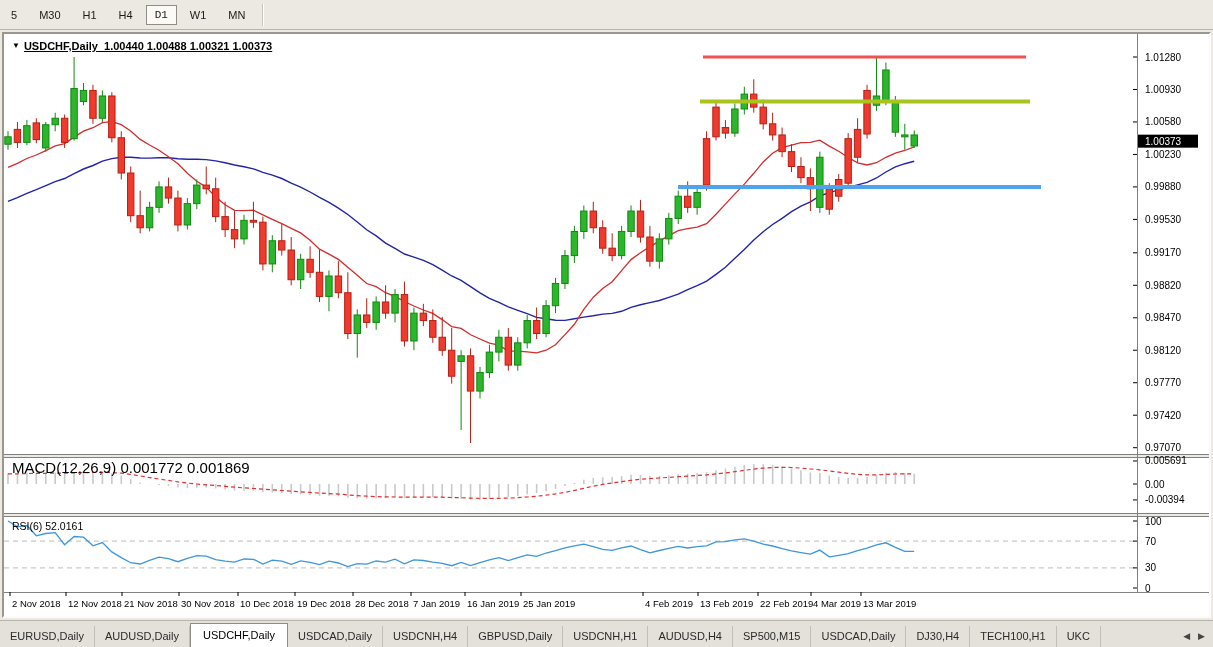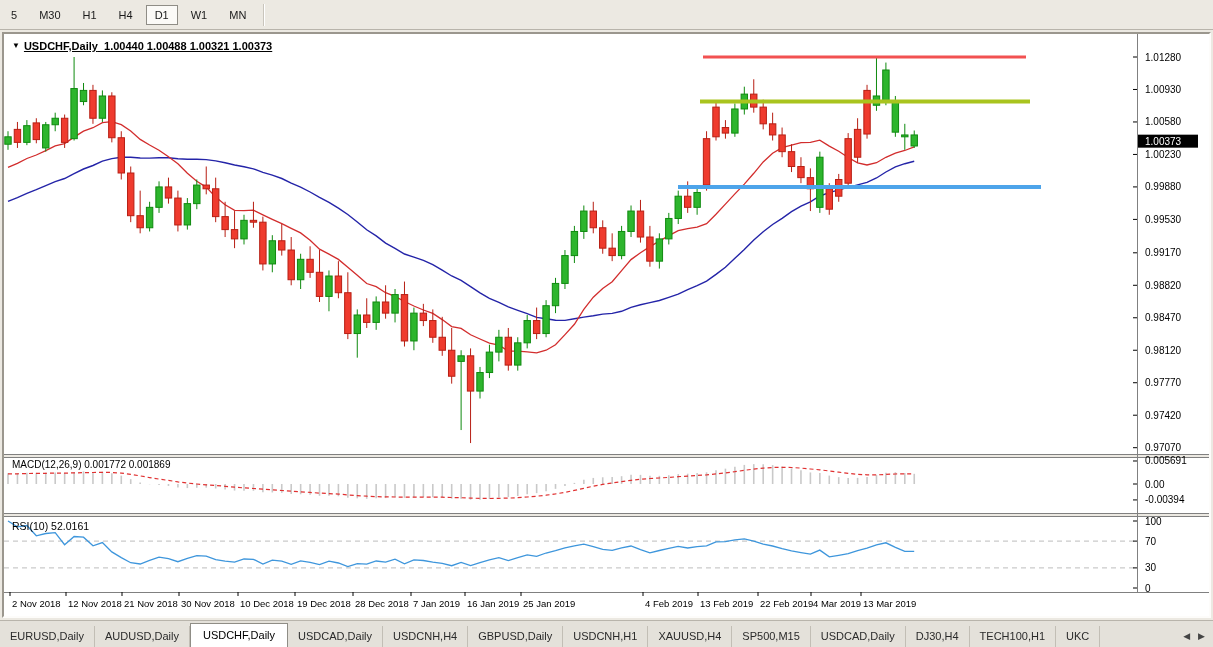--- a/index.html
+++ b/index.html
@@ -3,30 +3,30 @@
 <meta charset="utf-8">
 <style>
   * { box-sizing: border-box; }
   html,body { margin:0; padding:0; width:1213px; height:647px; overflow:hidden;
               font-family:"Liberation Sans", sans-serif; background:#ece9e2; }
   
   #toolbar { position:absolute; left:0; top:0; width:1213px; height:30px;
              background:#ece9e2; border-bottom:1px solid #b8b4ab; display:flex; align-items:center; }
   .tf-btn { font-size:11px; color:#1a1a1a; padding:3px 8px; margin:0 2px; border:1px solid transparent;
             cursor:default; white-space:nowrap; }
-  .tf-btn.active { background:#fbfaf7; border:1px solid #8f8d86; }
+  .tf-btn.active { background:#fbfaf7; border:1px solid #8f8d86;font-family:Liberation Mono, monospace; }
   .tb-sep { width:2px; height:22px; border-left:1px solid #c9c5bc; border-right:1px solid #fff; margin:0 6px; }
   
   #chart-frame { position:absolute; left:2px; top:32px; width:1209px; height:586px;
                  background:#ffffff; border:2px solid; border-color:#9b978e #fdfcfa #fdfcfa #9b978e; }
   #chart-svg { position:absolute; left:0; top:0; }
   .overlay-label { position:absolute; font-size:11px; color:#000; white-space:nowrap; }
   #main-title { left:8px; top:6px; font-weight:700;text-decoration:underline; }
   #main-title .tri { display:inline-block; font-size:8px; vertical-align:2px; margin-right:4px; }
-  #macd-label { left:8px; top:425px; font-size:10px; }
+  #macd-label { left:8px; top:425px; font-size:15px; }
   #rsi-label  { left:8px; top:486px; font-size:10.5px; }
   
   #tabbar { position:absolute; left:0; top:620px; width:1213px; height:27px; background:#e4e1da;
             border-top:1px solid #b8b4ab; display:flex; align-items:flex-end; overflow:hidden; }
   .tab { font-size:11px; color:#2a2a2a; padding:4px 10px 5px 10px; margin-top:3px; white-space:nowrap;
          border-right:1px solid #c2beb5; cursor:default; }
   .tab.active { background:#ffffff; border:1px solid #8f8d86; border-bottom:none; color:#000;
                 padding:5px 12px 6px 12px; margin-top:1px; }
   .tab-arrows { margin-left:auto; display:flex; align-items:center; padding:0 4px 4px 0; }
   .tab-arrow { font-size:9px; color:#444; padding:2px 4px; cursor:default; }
@@ -453,34 +453,34 @@
         <text x="859" y="573" font-family="&quot;Liberation Sans&quot;, sans-serif" font-size="9.5px" fill="#000">13 Mar 2019</text>
       </g>
     </svg>
   <div id="main-title" class="overlay-label">
     <span class="tri">▼</span><span>USDCHF,Daily</span>&nbsp;&nbsp;<span>1.00440 1.00488 1.00321 1.00373</span>
   </div>
   <div id="macd-label" class="overlay-label">
     <span>MACD(12,26,9)</span>&nbsp;<span>0.001772 0.001869</span>
   </div>
   <div id="rsi-label" class="overlay-label">
-    <span>RSI(10)</span>&nbsp;<span>52.0161</span>
+    <span>RSI(6)</span>&nbsp;<span>52.0161</span>
   </div>
 </div>
 
 <div id="tabbar">
   <span id="tabs-holder" style="display:flex;align-items:flex-end;">
       <span class="tab">EURUSD,Daily</span>
       <span class="tab">AUDUSD,Daily</span>
       <span class="tab active">USDCHF,Daily</span>
       <span class="tab">USDCAD,Daily</span>
       <span class="tab">USDCNH,H4</span>
       <span class="tab">GBPUSD,Daily</span>
       <span class="tab">USDCNH,H1</span>
-      <span class="tab">XAUUSD,H4</span>
+      <span class="tab">AUDUSD,H4</span>
       <span class="tab">SP500,M15</span>
       <span class="tab">USDCAD,Daily</span>
       <span class="tab">DJ30,H4</span>
       <span class="tab">TECH100,H1</span>
       <span class="tab">UKC</span>
     </span>
   <span class="tab-arrows">
     <span class="tab-arrow">◀</span>
     <span class="tab-arrow">▶</span>
   </span>

